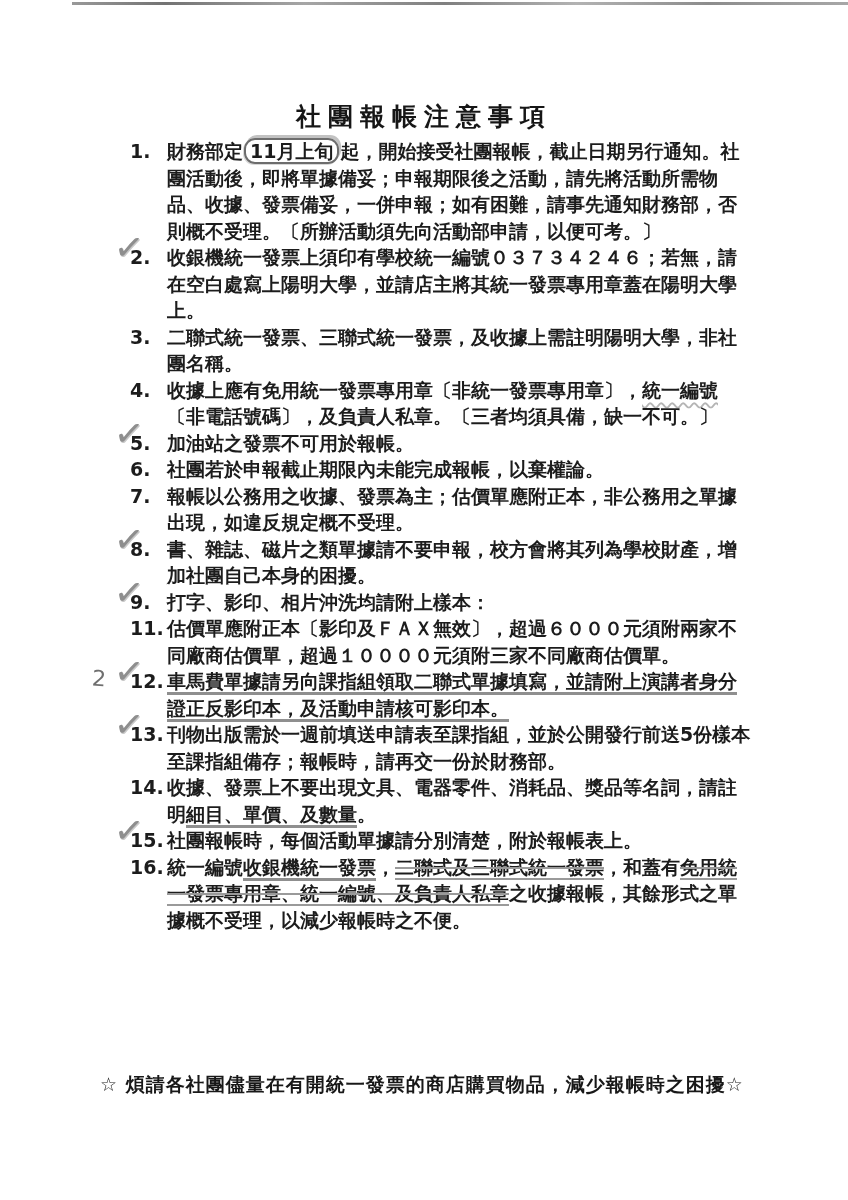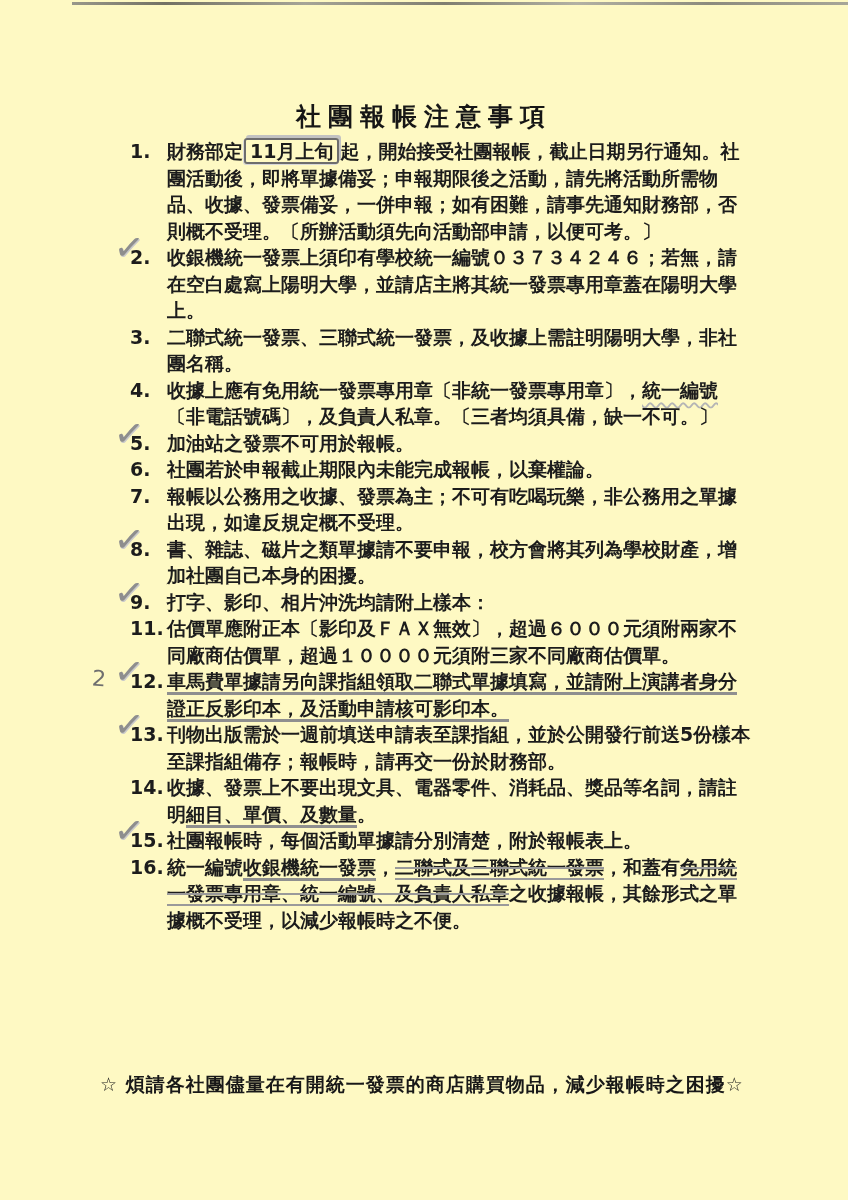--- a/index.html
+++ b/index.html
@@ -4,21 +4,21 @@
 <style>
   html,body{margin:0;padding:0;}
   body{
     background:#d9d9d9;
     font-family:"DejaVu Sans", sans-serif;
   }
   .page{
     position:relative;
     width:848px;height:1200px;
     margin:0 auto;
-    background:#fef9c3;
+    background:#ffffff;
     overflow:hidden;
     color:#1c1c1c;
   }
   .scan-edge-top{
     position:absolute;top:2px;left:72px;right:0;height:3px;
     background:linear-gradient(90deg,#777 0%,#444 12%,#888 30%,#555 48%,#999 65%,#666 82%,#8a8a8a 100%);
     opacity:.75;
   }
   .doc-title{
     position:absolute;top:100px;left:0;width:100%;
@@ -38,21 +38,21 @@
   .num{
     position:relative;
     width:37px;flex-shrink:0;
     text-align:left;
   }
   .content{flex:1;}
   .sub-line{margin-left:92px;}
   .seg-box{
     display:inline-block;
     border:2px solid #6d6d6d;
-    border-radius:3px;
+    border-radius:11px;
     padding:0 4px;
     margin:0 1px;
     box-shadow:2px -3px 0 0 #c2c2c2, -1px 1px 0 0 #d8d8d8;
     line-height:22px;
   }
   .seg-underline{
     text-decoration:underline;
     text-decoration-color:#8f8f8f;
     text-decoration-thickness:2.5px;
     text-underline-offset:4px;
@@ -132,21 +132,21 @@
       <div class="item">
         <span class="num">5.<span class="check-mark">✓</span></span>
         <span class="content"><span><span>加油站之發票不可用於報帳。</span></span></span>
       </div>
       <div class="item">
         <span class="num">6.</span>
         <span class="content"><span><span>社團若於申報截止期限內未能完成報帳，以棄權論。</span></span></span>
       </div>
       <div class="item">
         <span class="num">7.</span>
-        <span class="content"><span><span>報帳以公務用之收據、發票為主；不可有吃喝玩樂，非公務用之單據出現，如違反規定概不受理。</span></span></span>
+        <span class="content"><span><span>報帳以公務用之收據、發票為主；估價單應附正本，非公務用之單據出現，如違反規定概不受理。</span></span></span>
       </div>
       <div class="item">
         <span class="num">8.<span class="check-mark">✓</span></span>
         <span class="content"><span><span>書、雜誌、磁片之類單據請不要申報，校方會將其列為學校財產，增加社團自己本身的困擾。</span></span></span>
       </div>
       <div class="item">
         <span class="num">9.<span class="check-mark">✓</span></span>
         <span class="content"><span><span>打字、影印、相片沖洗均請附上樣本：</span></span></span>
       </div>
       <div class="item">

